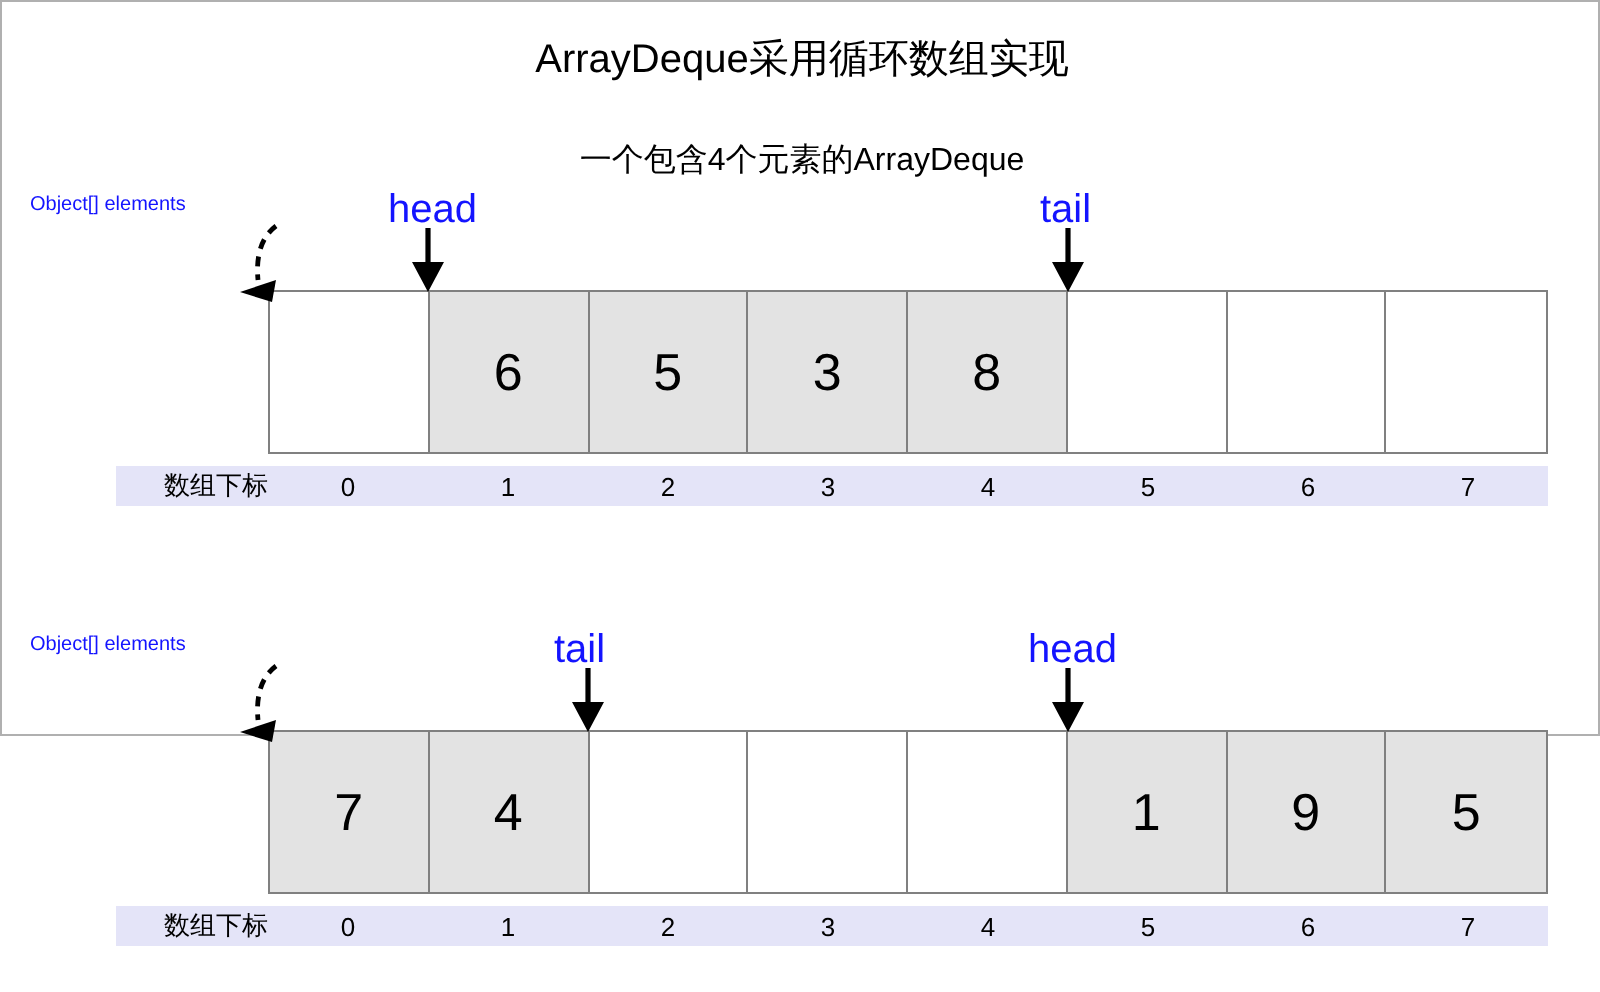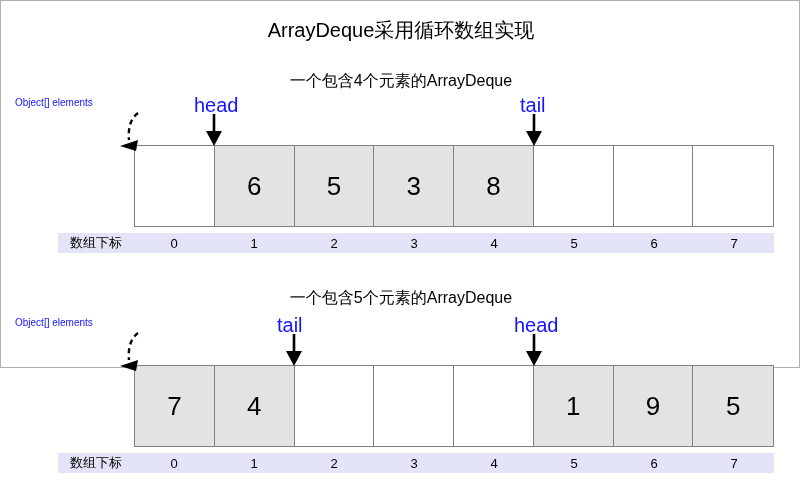--- a/index.html
+++ b/index.html
@@ -104,21 +104,21 @@
     background: #e4e4f8;
     display: flex;
     align-items: center;
   }
   #index-strip-1 { top: 232px; }
   #index-strip-2 { top: 452px; }
 
   .index-caption {
     width: 76px;
     text-align: left;
-    padding-left: 12px;
+    padding-left: 24px;
     box-sizing: border-box;
     font-size: 13px;
     color: #000000;
     white-space: nowrap;
   }
   .index-nums {
     display: flex;
     width: 640px;
   }
   .index-num {
@@ -173,21 +173,20 @@
       <div class="index-num">1</div>
       <div class="index-num">2</div>
       <div class="index-num">3</div>
       <div class="index-num">4</div>
       <div class="index-num">5</div>
       <div class="index-num">6</div>
       <div class="index-num">7</div>
     </div>
   </div>
 
-  <div class="subtitle" id="subtitle-2">一个包含5个元素的ArrayDeque</div>
 
   <div class="elements-label" id="elements-label-2" style="left:14px; top:313px;">Object[] elements</div>
 
   <div class="ptr-label" id="ptr-label-2-0" style="left:276px; top:315px;">tail</div>
 
   <div class="ptr-label" id="ptr-label-2-1" style="left:513px; top:315px;">head</div>
 
   <div class="array-wrap" id="array-2">
     <div class="cells">
       <div class="cell filled">7</div>

